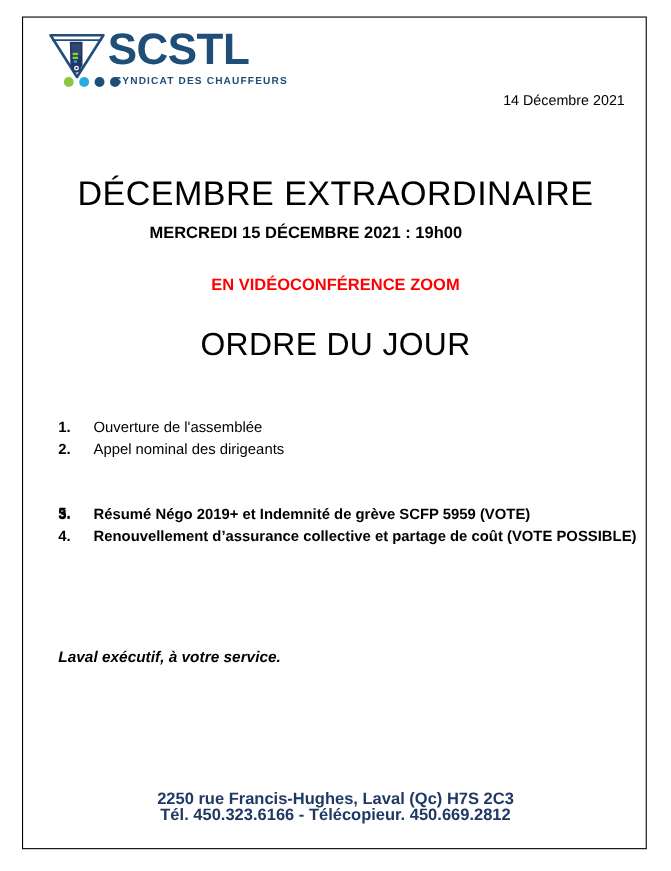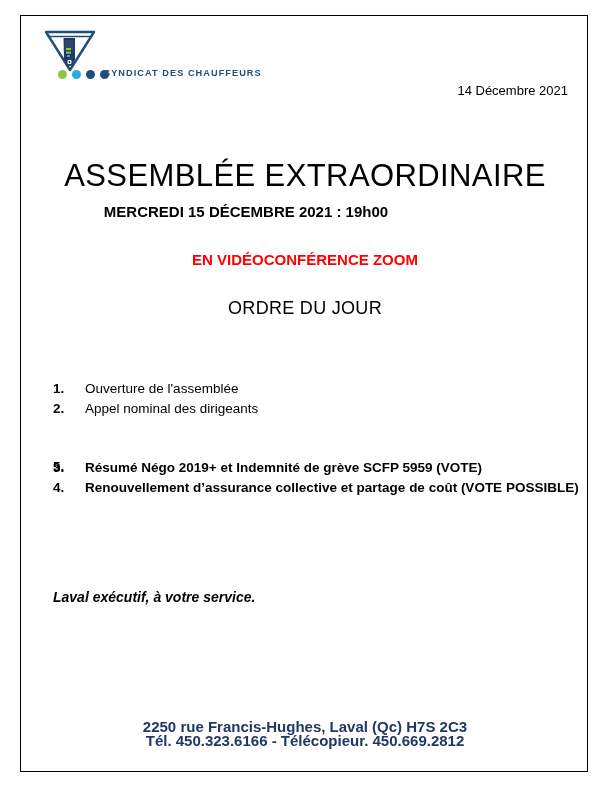--- a/index.html
+++ b/index.html
@@ -109,40 +109,41 @@
   .sub-title {
     position: absolute;
     left: 0;
     top: 203px;
     width: 492px;
     text-align: center;
     font-size: 15px;
     font-weight: bold;
     color: #000000;
     white-space: nowrap;
+    padding-left: 32px;
   }
   .sub-title-red {
     position: absolute;
     left: 0;
     top: 225px;
     width: 610px;
     text-align: center;
     font-size: 15px;
     font-weight: bold;
     color: #FF0000;
     white-space: nowrap;
     margin-top: 26px;
   }
   .section-title {
     position: absolute;
     left: 0;
     top: 298px;
     width: 610px;
     text-align: center;
-    font-size: 18px;
+    font-size: 29px;
     font-weight: 400;
     letter-spacing: 0.3px;
     color: #000000;
     white-space: nowrap;
   }
 
   
   .agenda {
     position: absolute;
     left: 53px;
@@ -219,34 +220,35 @@
 
         <rect x="24" y="24" width="5" height="2.2" fill="#8DC63F"></rect>
         <rect x="24" y="27.5" width="5" height="2.2" fill="#8DC63F"></rect>
         <rect x="25" y="31" width="3" height="2" fill="#29ABE2"></rect>
 
         <circle cx="27.5" cy="38" r="3.1" fill="#ffffff" stroke="#1F3864" stroke-width="1.8"></circle>
         <circle cx="27.5" cy="38" r="1" fill="#1F3864"></circle>
       </svg>
     </div>
 
+    <div class="logo-word">SCSTL</div>
 
     <div class="logo-dots">
       <span class="dot" style="background:#8DC63F"></span>
       <span class="dot" style="background:#29ABE2"></span>
       <span class="dot" style="background:#1F4E79"></span>
       <span class="dot" style="background:#1F4E79"></span>
     </div>
 
     <div class="logo-tagline">SYNDICAT DES CHAUFFEURS</div>
   </div>
 
   <div class="doc-date">14 Décembre 2021</div>
 
-  <div class="main-title">ASSEMBLÉE EXTRAORDINAIRE</div>
+  <div class="main-title">DÉCEMBRE EXTRAORDINAIRE</div>
 
   <div class="sub-title">MERCREDI 15 DÉCEMBRE 2021 : 19h00</div>
 
   <div class="sub-title-red">EN VIDÉOCONFÉRENCE ZOOM</div>
 
   <div class="section-title">ORDRE DU JOUR</div>
 
   <div class="agenda">
 
     <div class="agenda-row">

